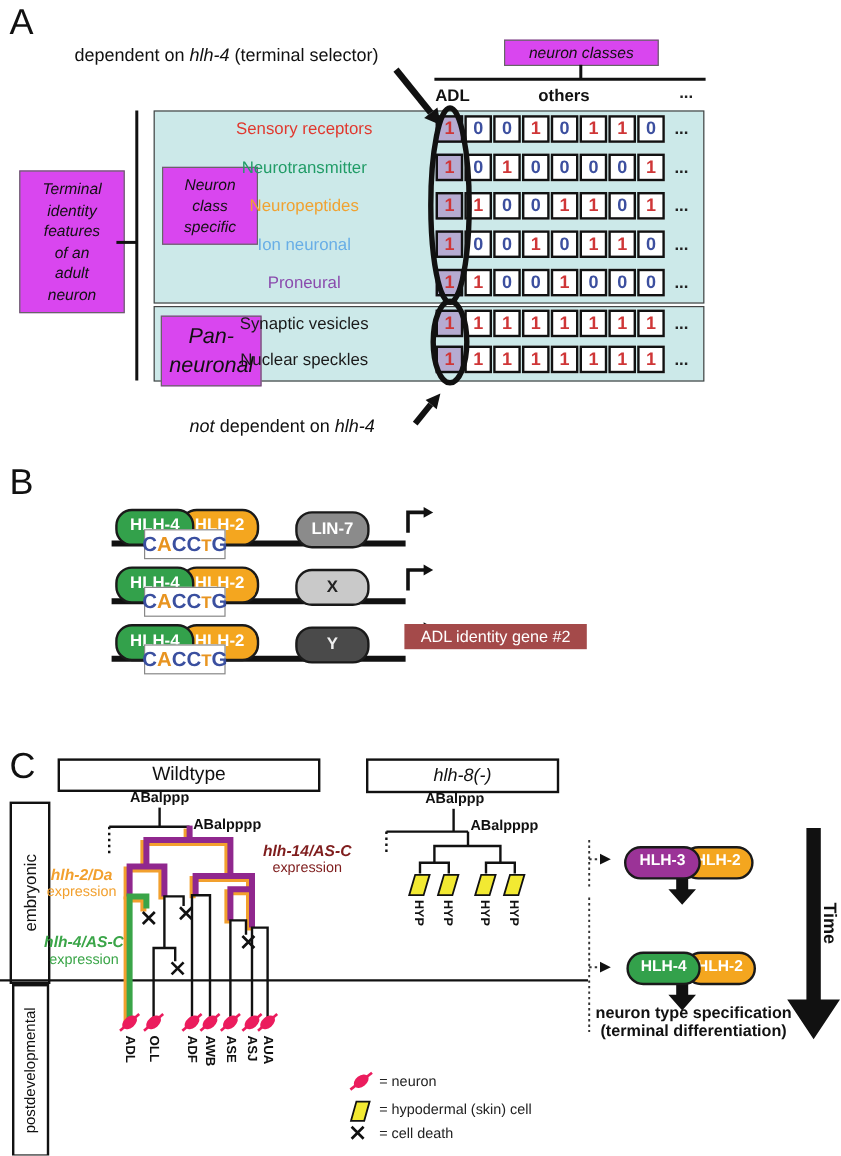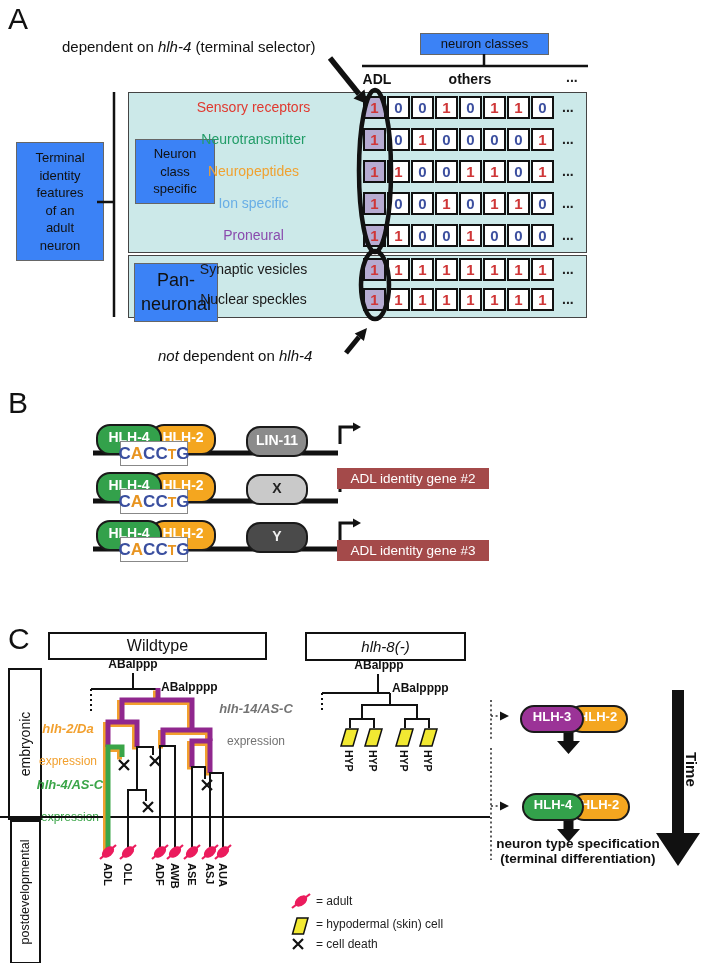--- a/index.html
+++ b/index.html
@@ -2,21 +2,21 @@
 <html><head>
 <meta charset="utf-8">
 <style>
   html,body{margin:0;padding:0;}
   body{width:701px;height:963px;position:relative;overflow:hidden;background:#fff;
        font-family:"Liberation Sans","DejaVu Sans",sans-serif;color:#111;}
   .abs{position:absolute;}
   .panel-letter{font-size:30px;font-weight:400;}
   .it{font-style:italic;}
   .ul{}
-  .graybox{background:#3b82f6;border:1px solid #666;text-align:center;}
+  .graybox{background:#d946ef;border:1px solid #666;text-align:center;font-style:italic;}
   .preline{white-space:pre-line;}
   
   .dep-text{left:62px;top:38px;font-size:15px;}
   .ncbox{left:420px;top:33px;width:127px;height:20px;line-height:20px;font-size:13px;}
   .colhdr{font-weight:bold;font-size:14px;top:71px;text-align:center;}
   .cyan{border:1px solid #444;}
   .mlabel{left:150px;width:207px;text-align:center;font-size:14px;}
   .mrow{left:363px;display:flex;gap:1px;}
   .mcell{width:19px;height:19px;border:2px solid #111;background:#fff;text-align:center;
          font-weight:bold;font-size:15px;line-height:19px;}
@@ -44,21 +44,21 @@
            line-height:21px;font-size:13.5px;z-index:12;}
   
   .titlebox{border:2px solid #111;background:#fff;text-align:center;}
   .wtbox{left:48px;top:632px;width:215px;height:24px;line-height:24px;font-size:16px;}
   .mutbox{left:305px;top:632px;width:157px;height:25px;line-height:25px;font-size:15px;font-style:italic;}
   .axisbox{border:2px solid #111;background:#fff;display:flex;align-items:center;justify-content:center;}
   .axisbox span{transform:rotate(-90deg);white-space:nowrap;}
   .nodelbl{font-weight:bold;font-size:12px;}
   .exprlbl{text-align:center;line-height:1.15;}
   .exprlbl .g{font-weight:bold;font-style:italic;font-size:13px;}
-  .exprlbl .w{font-size:12px;margin-top:18px;}
+  .exprlbl .w{font-size:12px;}
   .cellname{transform-origin:0 0;transform:rotate(90deg);font-weight:bold;font-size:11px;
             white-space:nowrap;top:863px;}
   .hypname{transform-origin:0 0;transform:rotate(90deg);font-weight:bold;font-size:10.5px;
            white-space:nowrap;top:750px;}
   .stepcap{text-align:center;font-weight:bold;font-size:13.5px;line-height:1.12;z-index:12;}
   .timelbl{transform-origin:0 0;transform:rotate(90deg);font-weight:bold;font-size:15px;white-space:nowrap;}
   .legtxt{font-size:12px;color:#222;}
   svg.overlay{position:absolute;left:0;top:0;pointer-events:none;z-index:5;}
   .toplayer{position:absolute;left:0;top:0;width:701px;height:963px;pointer-events:none;z-index:8;}
   .toplayer > div{position:absolute;pointer-events:none;}
@@ -87,21 +87,21 @@
 neuron</div>
 <div class="abs graybox ncsbox preline">Neuron
 class
 specific</div>
 <div class="abs graybox pnbox preline">Pan-
 neuronal</div>
 
 <div class="abs mlabel" style="top: 99px; color: rgb(224, 57, 47);">Sensory receptors</div>
 <div class="abs mlabel" style="top: 131px; color: rgb(33, 156, 103);">Neurotransmitter</div>
 <div class="abs mlabel" style="top: 163px; color: rgb(240, 162, 49);">Neuropeptides</div>
-<div class="abs mlabel" style="top: 195px; color: rgb(104, 174, 230);">Ion specific</div>
+<div class="abs mlabel" style="top: 195px; color: rgb(104, 174, 230);">Ion neuronal</div>
 <div class="abs mlabel" style="top: 227px; color: rgb(138, 75, 173);">Proneural</div>
 <div class="abs mlabel" style="top: 261px; color: rgb(26, 26, 26);">Synaptic vesicles</div>
 <div class="abs mlabel" style="top: 291px; color: rgb(26, 26, 26);">Nuclear speckles</div>
 
 <div class="abs mrow" style="top:96px">
   <span class="mcell adl" style="color: rgb(207, 54, 55); background: rgb(182, 171, 209);">1</span>
     <span class="mcell" style="color: rgb(60, 79, 159);">0</span>
     <span class="mcell" style="color: rgb(60, 79, 159);">0</span>
     <span class="mcell" style="color: rgb(207, 54, 55);">1</span>
     <span class="mcell" style="color: rgb(60, 79, 159);">0</span>
@@ -194,42 +194,42 @@
 
 <div class="abs nodelbl" style="left:104px;top:657px;width:58px;text-align:center;">ABalppp</div>
 <div class="abs nodelbl" style="left:161px;top:680px;">ABalpppp</div>
 <div class="abs nodelbl" style="left:350px;top:658px;width:58px;text-align:center;">ABalppp</div>
 <div class="abs nodelbl" style="left:392px;top:681px;">ABalpppp</div>
 
 <div class="abs exprlbl" id="expr-hlh2" style="left: 30px; top: 722px; width: 76px; color: rgb(242, 160, 46);">
   <div class="g">hlh-2/Da</div>
   <div class="w">expression</div>
 </div>
-<div class="abs exprlbl" id="expr-hlh14" style="left: 210px; top: 702px; width: 92px; color: #737373;">
+<div class="abs exprlbl" id="expr-hlh14" style="left: 210px; top: 702px; width: 92px; color: #7f1d1d;">
   <div class="g">hlh-14/AS-C</div>
   <div class="w">expression</div>
 </div>
 <div class="abs exprlbl" id="expr-hlh4" style="left: 30px; top: 778px; width: 80px; color: rgb(58, 165, 72);">
   <div class="g">hlh-4/AS-C</div>
   <div class="w">expression</div>
 </div>
 
 <div class="abs cellname" style="left:114px;">ADL</div>
 <div class="abs cellname" style="left:134px;">OLL</div>
 <div class="abs cellname" style="left:166px;">ADF</div>
 <div class="abs cellname" style="left:181px;">AWB</div>
 <div class="abs cellname" style="left:198px;">ASE</div>
 <div class="abs cellname" style="left:216px;">ASJ</div>
 <div class="abs cellname" style="left:229px;">AUA</div>
 <div class="abs hypname" style="left:355px;">HYP</div>
 <div class="abs hypname" style="left:379px;">HYP</div>
 <div class="abs hypname" style="left:410px;">HYP</div>
 <div class="abs hypname" style="left:434px;">HYP</div>
 
-<div class="abs legtxt" style="left:316px;top:894px;">= adult</div>
+<div class="abs legtxt" style="left:316px;top:894px;">= neuron</div>
 <div class="abs legtxt" style="left:316px;top:917px;">= hypodermal (skin) cell</div>
 <div class="abs legtxt" style="left:316px;top:937px;">= cell death</div>
 
 <div class="abs timelbl" style="left:700px;top:752px;">Time</div>
 
 <svg class="overlay" width="701" height="963" viewBox="0 0 701 963">
 
   <g stroke="#111" stroke-width="2.5">
     <path d="M484,54 V66"></path>
       <path d="M362,66 H588"></path>
@@ -370,47 +370,46 @@
   <div class="tf-oval hlh2" style="left:150px;top:424px;">HLH-2</div>
   <div class="tf-oval hlh4" style="left:96px;top:424px;">HLH-4</div>
   <div class="motif" style="top:441px;">
       <span class="m-b">C</span>
       <span class="m-o">A</span>
       <span class="m-b">C</span>
       <span class="m-b">C</span>
       <span class="m-o m-t">T</span>
       <span class="m-b">G</span>
     </div>
-  <div class="cof cof-dark" style="top:426px;">LIN-11</div>
+  <div class="cof cof-dark" style="top:426px;">LIN-7</div>
 
   <div class="tf-oval hlh2" style="left:150px;top:472px;">HLH-2</div>
   <div class="tf-oval hlh4" style="left:96px;top:472px;">HLH-4</div>
   <div class="motif" style="top:489px;">
       <span class="m-b">C</span>
       <span class="m-o">A</span>
       <span class="m-b">C</span>
       <span class="m-b">C</span>
       <span class="m-o m-t">T</span>
       <span class="m-b">G</span>
     </div>
   <div class="cof cof-light" style="top:474px;">X</div>
-  <div class="genebox" style="top:468px;">ADL identity gene #2</div>
+  <div class="genebox" style="top:520px;">ADL identity gene #2</div>
 
   <div class="tf-oval hlh2" style="left:150px;top:520px;">HLH-2</div>
   <div class="tf-oval hlh4" style="left:96px;top:520px;">HLH-4</div>
   <div class="motif" style="top:537px;">
       <span class="m-b">C</span>
       <span class="m-o">A</span>
       <span class="m-b">C</span>
       <span class="m-b">C</span>
       <span class="m-o m-t">T</span>
       <span class="m-b">G</span>
     </div>
   <div class="cof cof-darkest" style="top:522px;">Y</div>
-  <div class="genebox" style="top:540px;">ADL identity gene #3</div>
 
   <div class="tf-oval hlh2" style="left:568px;top:705px;width:56px;height:24px;line-height:20px;font-size:13px;">HLH-2</div>
   <div class="tf-oval hlh14" style="left:520px;top:705px;height:24px;line-height:20px;font-size:13px;">HLH-3</div>
   <div class="tf-oval hlh2" style="left:570px;top:793px;width:56px;height:24px;line-height:20px;font-size:13px;">HLH-2</div>
   <div class="tf-oval hlh4" style="left:522px;top:793px;width:58px;height:24px;line-height:20px;font-size:13px;">HLH-4</div>
   <div class="stepcap" style="left:494px;top:836px;width:168px;">
     <div>neuron type specification</div>
     <div>(terminal differentiation)</div>
   </div>
 </div>

